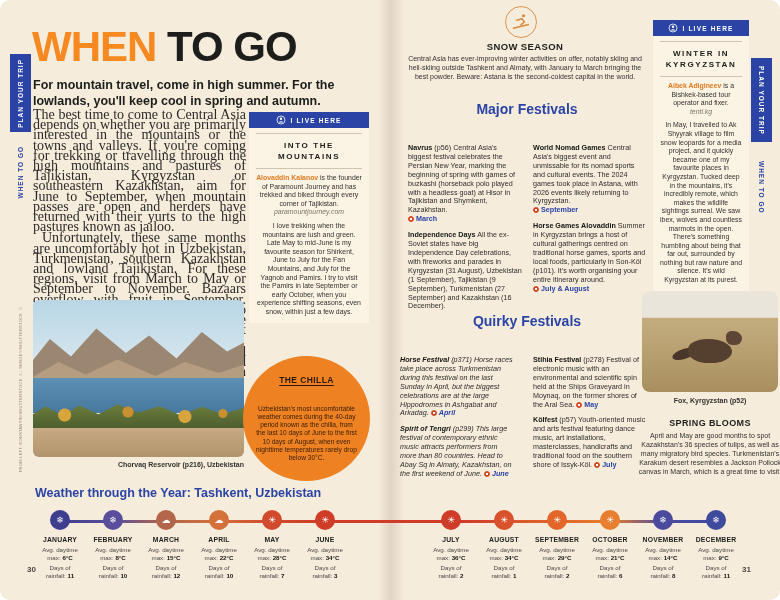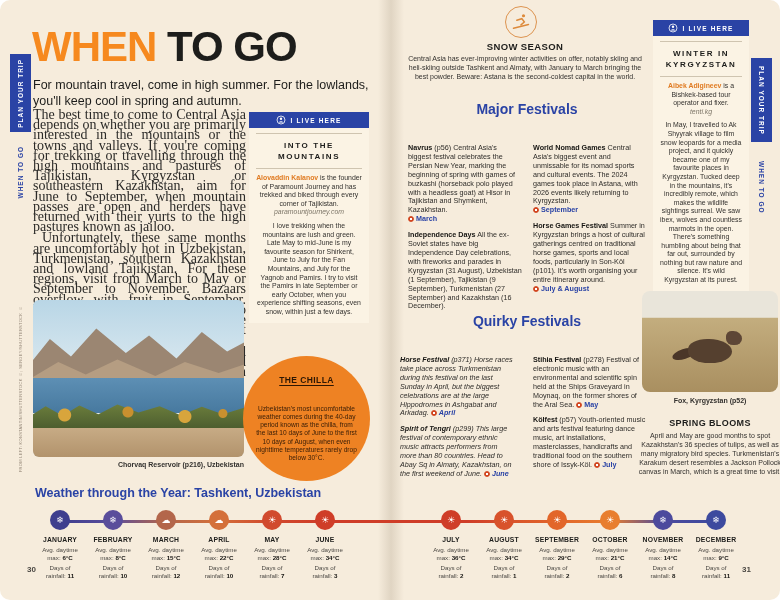--- a/index.html
+++ b/index.html
@@ -9,21 +9,21 @@
           background:linear-gradient(to right,rgba(0,0,0,0),rgba(90,70,40,.14) 50%,rgba(0,0,0,0));}
   
   .vtab{position:absolute;width:21px;display:flex;align-items:center;justify-content:center;}
   .vtab-blue{background:#2a43a5;color:#fff;}
   .vtxt{writing-mode:vertical-rl;font-size:6.5px;font-weight:bold;letter-spacing:1px;white-space:nowrap;}
   .flip .vtxt{transform:rotate(180deg);}
   .vtab-plain{color:#2a43a5;}
   
   .title{position:absolute;left:32px;top:26px;font-size:42px;font-weight:900;letter-spacing:-1px;line-height:1;}
   .title .accent{color:#f6891f;}
-  .subtitle{position:absolute;left:33px;top:78px;width:352px;font-size:12.5px;font-weight:400;line-height:15.5px;}
+  .subtitle{position:absolute;left:33px;top:78px;width:352px;font-size:12.5px;font-weight:700;line-height:15.5px;}
   
   .bodycol{position:absolute;left:33px;top:110px;width:213px;font-family:Liberation Serif, serif;
            font-size:14px;line-height:10.2px;text-align:justify;color:#2b2a28;}
   .bodycol p{margin:0;}
   .bodycol p + p{text-indent:9px;margin-top:1px;}
   
   .photo{position:absolute;left:33px;top:300px;width:211px;height:157px;border-radius:6px;overflow:hidden;}
   .sky{position:absolute;inset:0;background:linear-gradient(#b9d6e6,#e4eef2 60%);}
   .mtn1{position:absolute;left:0;top:18px;width:100%;height:70px;background:#9b8672;
         clip-path:polygon(0 60%,8% 30%,18% 55%,30% 15%,44% 50%,55% 25%,68% 58%,80% 20%,92% 48%,100% 35%,100% 100%,0 100%);}
@@ -178,21 +178,21 @@
     <div class="fentry">
       <span class="fname">Independence Days</span><span> </span><span>All the ex-Soviet states have big Independence Day celebrations, with fireworks and parades in Kyrgyzstan (31 August), Uzbekistan (1 September), Tajikistan (9 September), Turkmenistan (27 September) and Kazakhstan (16 December).</span>
     </div>
   </div>
   <div class="fcol" style="left:533px;top:124px;">
     <div class="fentry">
       <span class="fname">World Nomad Games</span><span> </span><span>Central Asia's biggest event and unmissable for its nomad sports and cultural events. The 2024 games took place in Astana, with 2026 events likely returning to Kyrgyzstan.</span><br>
       <span class="fwhen"><span class="dot"></span><span>September</span></span>
     </div>
     <div class="fentry">
-      <span class="fname">Horse Games Festival</span><span> </span><span>Summer in Kyrgyzstan brings a host of cultural gatherings centred on traditional horse games, sports and local foods, particularly in Son-Köl (p101). It's worth organising your entire itinerary around.</span><br>
+      <span class="fname">Horse Games Alovaddin</span><span> </span><span>Summer in Kyrgyzstan brings a host of cultural gatherings centred on traditional horse games, sports and local foods, particularly in Son-Köl (p101). It's worth organising your entire itinerary around.</span><br>
       <span class="fwhen"><span class="dot"></span><span>July &amp; August</span></span>
     </div>
   </div>
 
   <div class="fhead" style="left:402px;top:313px;">Quirky Festivals</div>
   <div class="fcol" style="left:400px;top:336px;font-style:italic;">
     <div class="fentry">
       <span class="fname">Horse Festival</span><span> (p371) </span><span>Horse races take place across Turkmenistan during this festival on the last Sunday in April, but the biggest celebrations are at the large Hippodromes in Ashgabat and Arkadag.</span>
       <span class="fwhen"><span class="dot"></span><span>April</span></span>
     </div>

